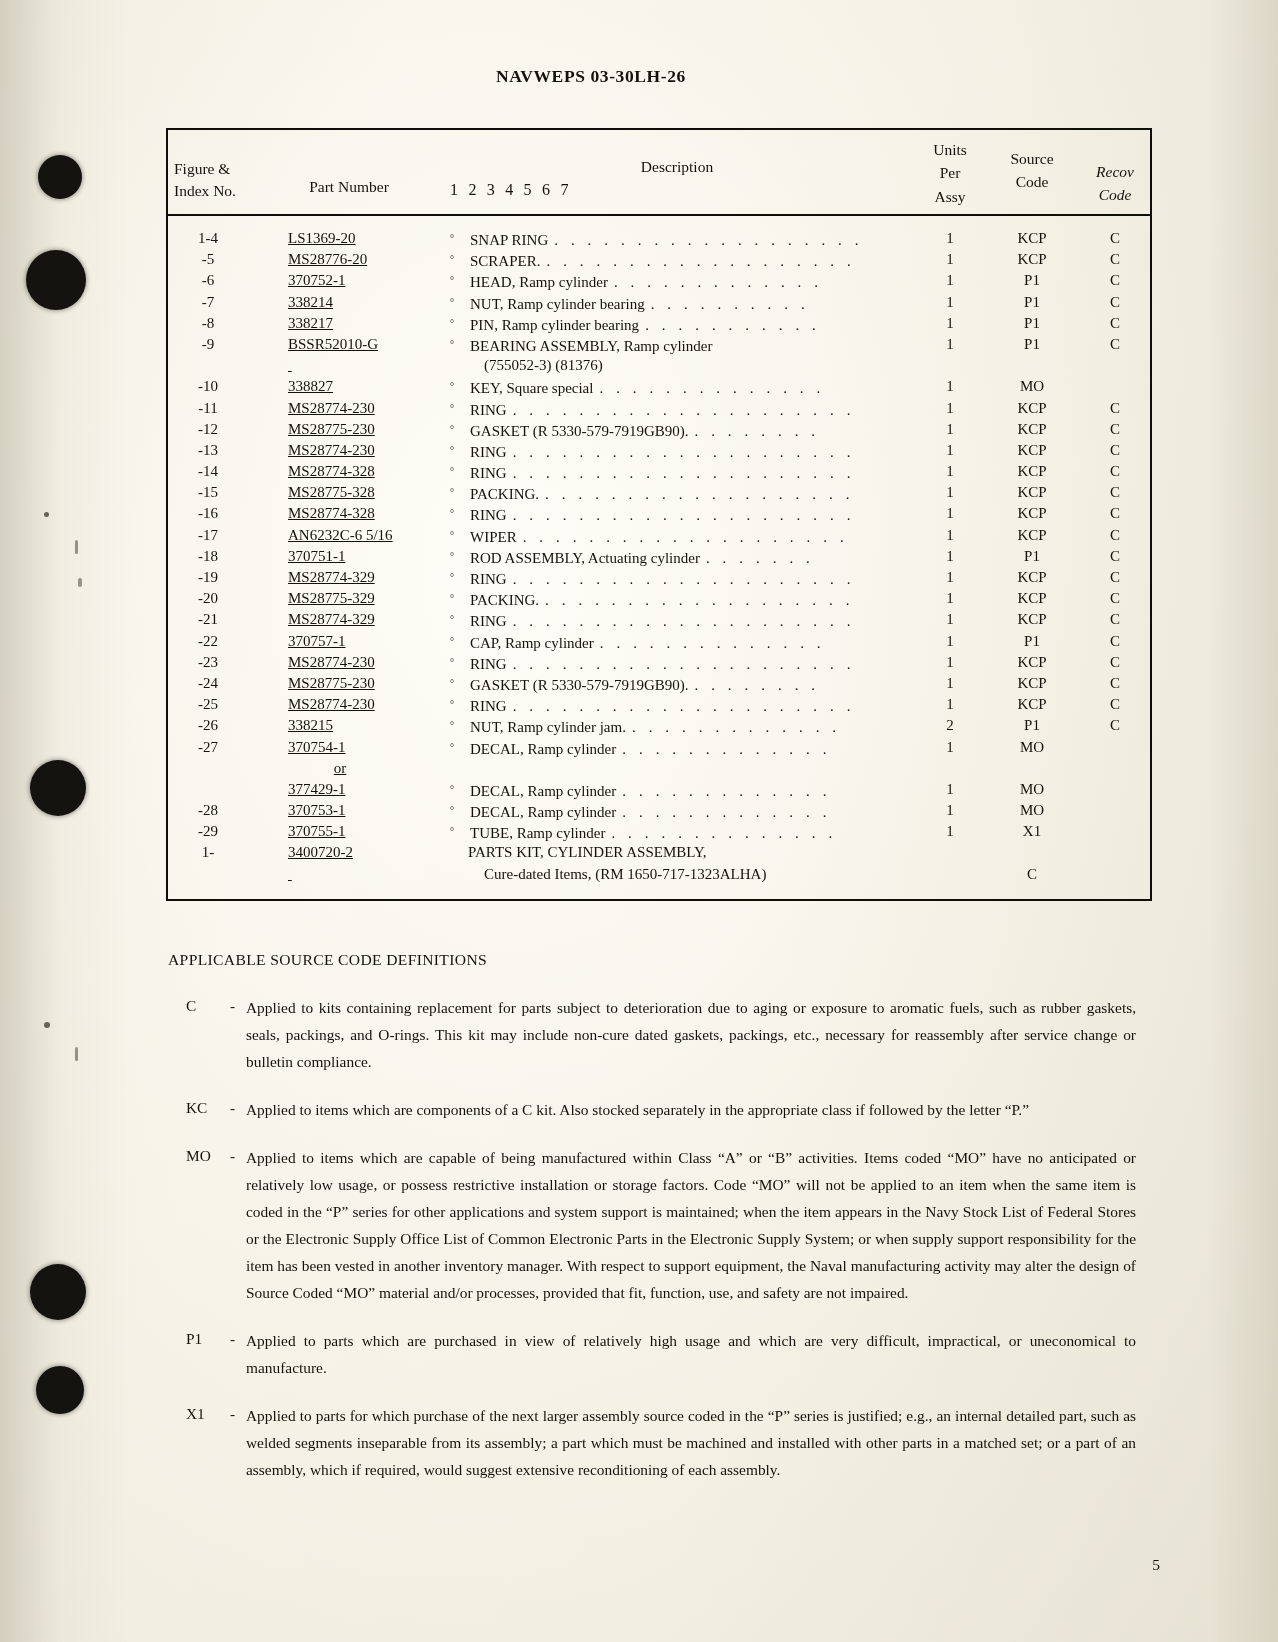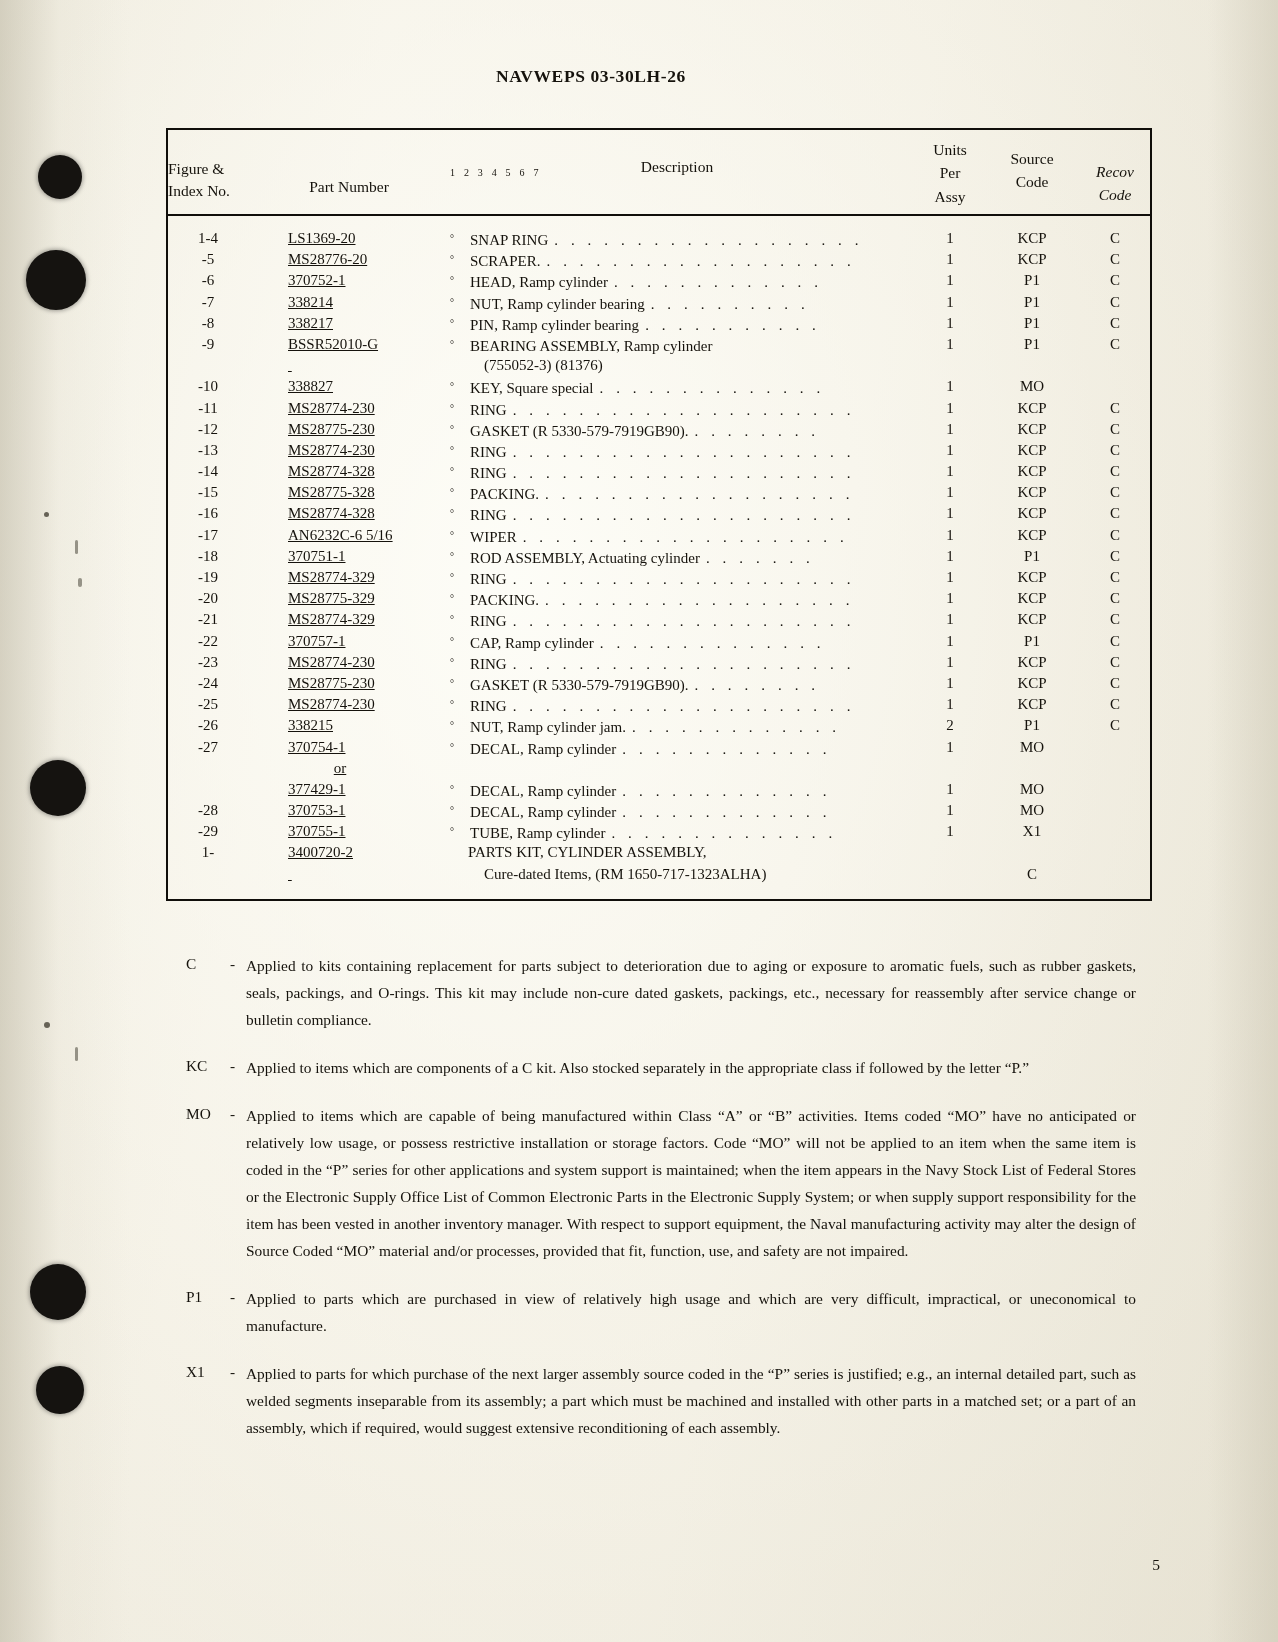--- a/index.html
+++ b/index.html
@@ -105,42 +105,43 @@
   .col-rec   { width: 70px; }
 
   .hcell {
     font-family: "Liberation Serif", "DejaVu Serif", serif;
     font-size: 15.5px;
     line-height: 1.45;
     text-align: center;
   }
   .hcell.fig {
     text-align: left;
+    padding-left: 6px;
     padding-top: 28px;
   }
   .hcell.part {
     padding-top: 46px;
   }
   .desc-head {
     position: relative;
     height: 68px;
   }
   .desc-head .dlabel {
     position: absolute;
     top: 28px;
     left: 0;
     width: 100%;
     text-align: center;
     font-size: 15.5px;
   }
   .desc-head .dnums {
     position: absolute;
-    top: 37px;
+    top: 51px;
     left: 12px;
-    font-size: 10px;
+    font-size: 16px;
     letter-spacing: 3.2px;
   }
   .hcell.units { padding-top: 8px; line-height: 1.5; }
   .hcell.src   { padding-top: 17px; line-height: 1.5; }
   .hcell.rec   { padding-top: 30px; line-height: 1.5; font-style: italic; }
 
   tbody td { padding: 0; }
   .body-cell {
     padding-top: 12px;
     padding-bottom: 14px;
@@ -505,20 +506,21 @@
               <div class="rowline">&nbsp;</div>
               <div class="rowline">&nbsp;</div>
             </div>
           </td>
       </tr>
     </tbody>
   </table>
 </div>
 
 <div class="defs">
+  <div class="defs-title">APPLICABLE SOURCE CODE DEFINITIONS</div>
   <div id="defs-list">
       <div class="def-item">
         <div class="def-code">C</div>
         <div class="def-dash">-</div>
         <div class="def-body">Applied to kits containing replacement for parts subject to deterioration due to aging or exposure to aromatic fuels, such as rubber gaskets, seals, packings, and O-rings. This kit may include non-cure dated gaskets, packings, etc., necessary for reassembly after service change or bulletin compliance.</div>
       </div>
       <div class="def-item">
         <div class="def-code">KC</div>
         <div class="def-dash">-</div>
         <div class="def-body">Applied to items which are components of a C kit. Also stocked separately in the appropriate class if followed by the letter “P.”</div>

